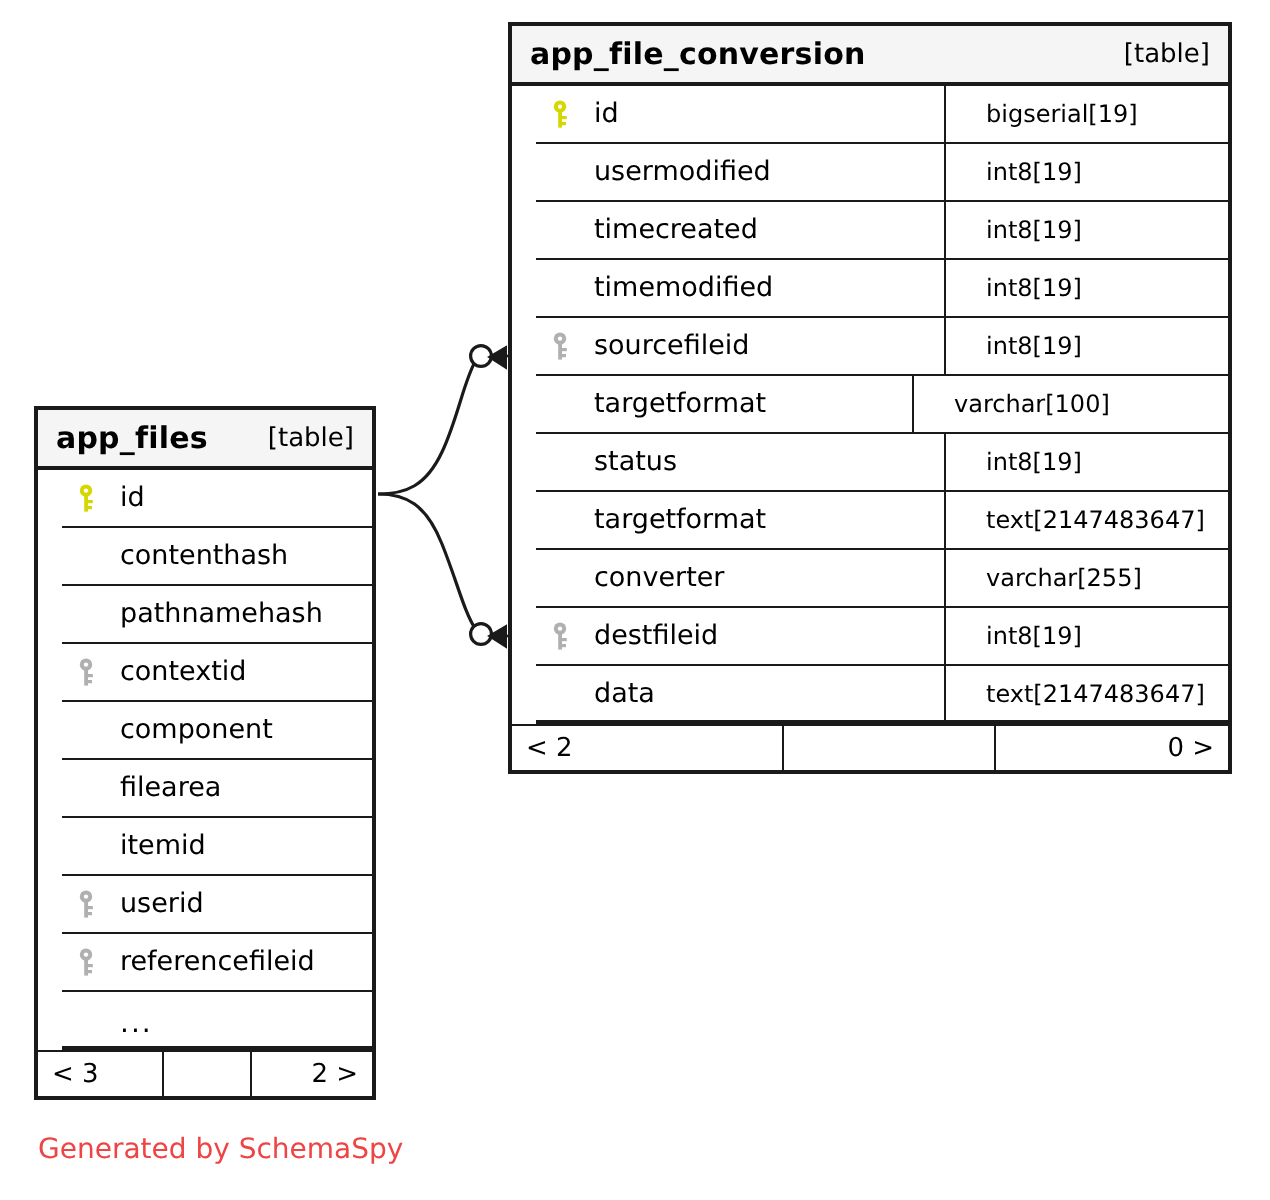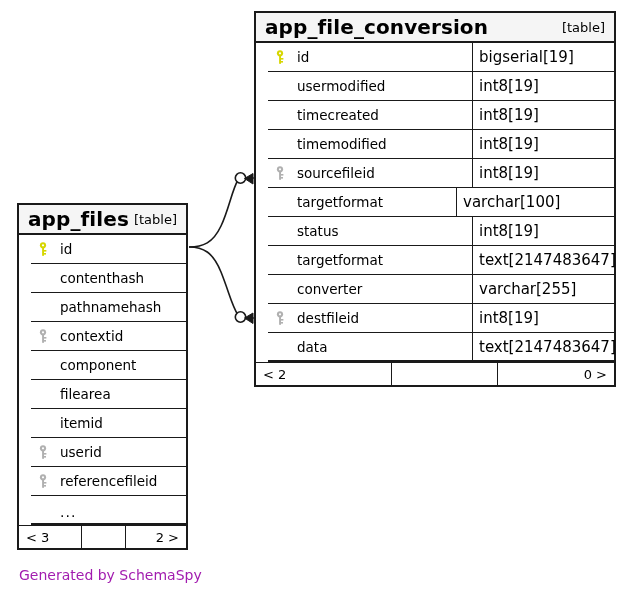--- a/index.html
+++ b/index.html
@@ -44,21 +44,21 @@
     display: flex;
     align-items: center;
     justify-content: space-between;
     background: #f5f5f5;
     border-bottom: 2px solid #1a1a1a;
     padding: 0 9px;
     height: 30px;
   }
   .table-title {
     font-weight: bold;
-    font-size: 20px;
+    font-size: 15px;
     letter-spacing: 0.1px;
     white-space: nowrap;
   }
   .table-tag {
     font-size: 13px;
     color: #000000;
     white-space: nowrap;
   }
 
   .rows {
@@ -88,22 +88,22 @@
     min-width: 0;
     padding-left: 8px;
     font-size: 13.5px;
     white-space: nowrap;
   }
   .cell-type {
     box-sizing: border-box;
     display: flex;
     align-items: center;
     border-left: 1px solid #1a1a1a;
-    padding-left: 6px;
-    font-size: 15px;
+    padding-left: 20px;
+    font-size: 12px;
     white-space: nowrap;
   }
 
   .keyslot {
     width: 20px;
     min-width: 20px;
     display: flex;
     align-items: center;
     justify-content: flex-start;
   }
@@ -135,21 +135,21 @@
   .footer-cell.left  { justify-content: flex-start; }
   .footer-cell.mid   { border-left: 1px solid #1a1a1a; border-right: 1px solid #1a1a1a; }
   .footer-cell.right { justify-content: flex-end; }
 
   
   .caption {
     position: absolute;
     left: 19px;
     top: 567px;
     font-size: 14px;
-    color: #a21caf;
+    color: #ef4444;
     white-space: nowrap;
   }
 </style>
 </head>
 <body>
 
 <div class="canvas">
 
   <svg class="connectors" width="635" height="600" viewBox="0 0 635 600">
 

